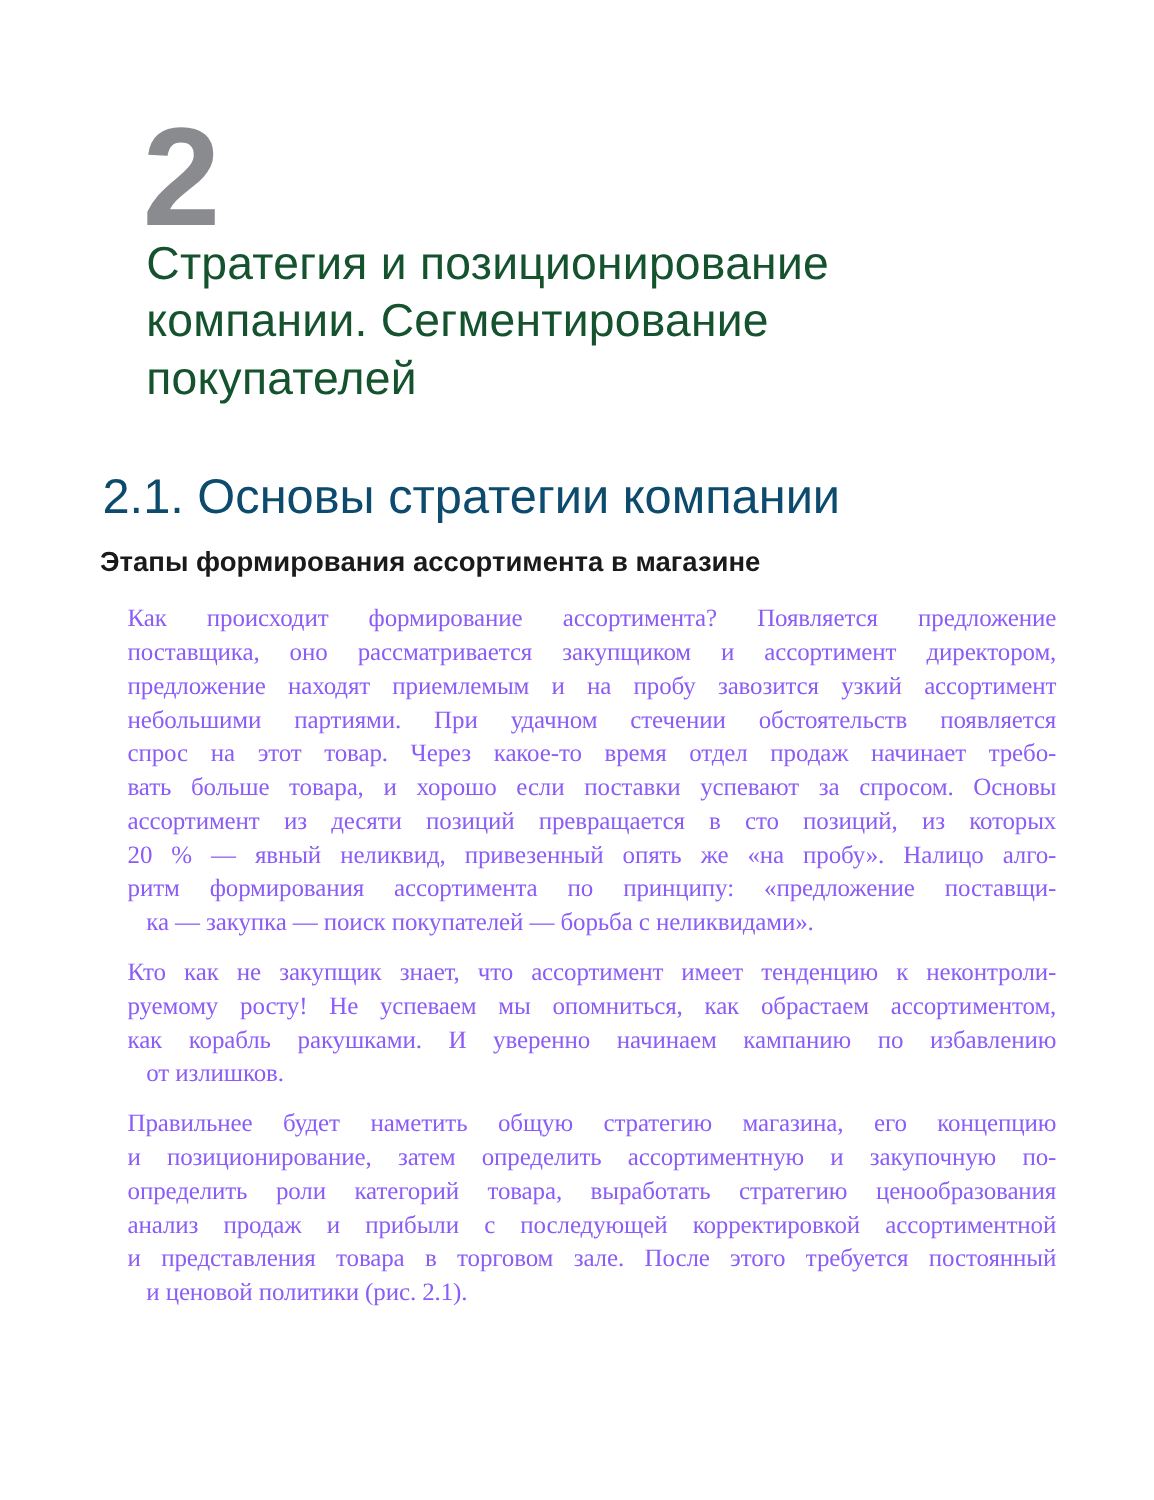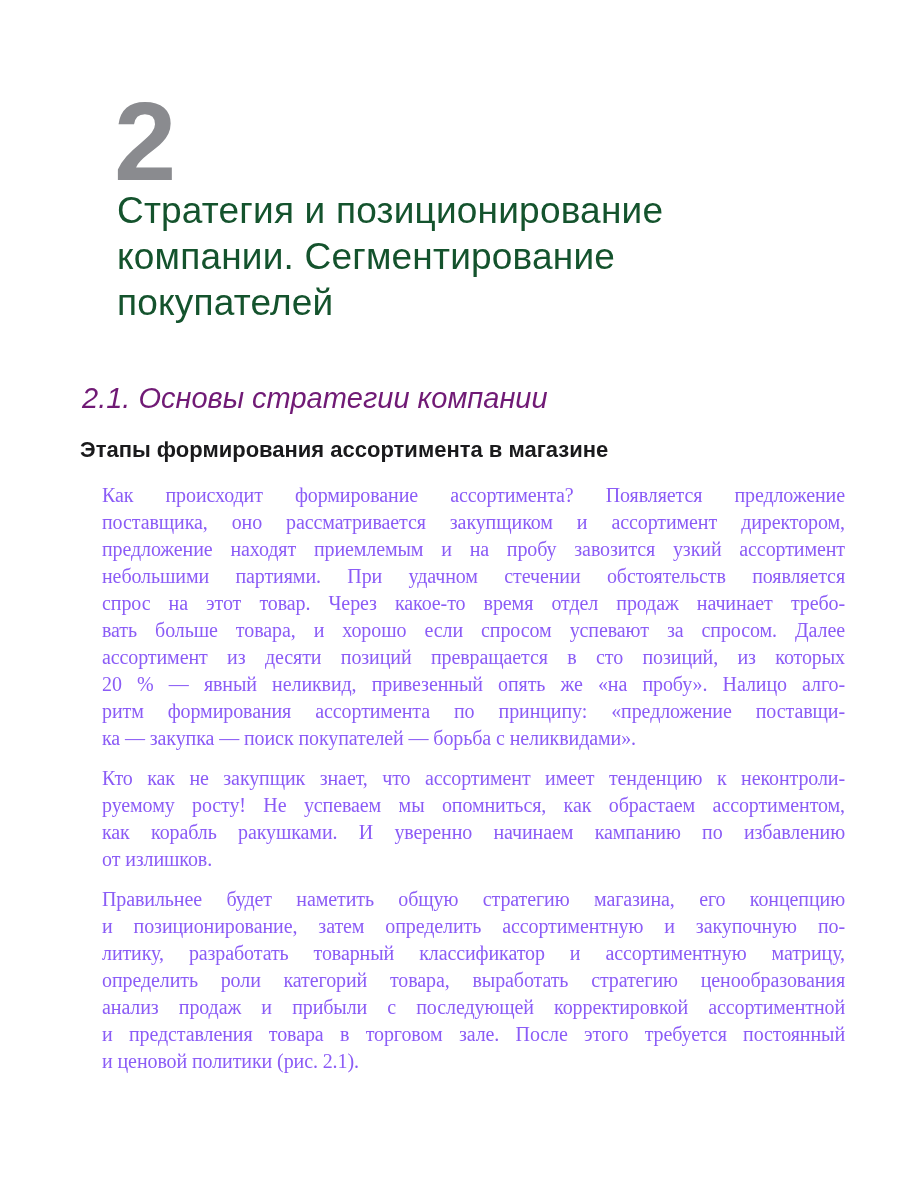--- a/index.html
+++ b/index.html
@@ -32,25 +32,24 @@
     letter-spacing: 0.2px;
     white-space: nowrap;
   }
   .section-heading {
     position: absolute;
     left: 82px;
     top: 381px;
     margin: 0;
     font-family: "Liberation Sans", sans-serif;
     font-weight: 400;
-    font-size: 29px;
+    font-size: 39px;
     line-height: 34px;
-    color: #701a75;
+    color: #0c4a6e;
     white-space: nowrap;
-    font-style: italic;
   }
   .subsection-heading {
     position: absolute;
     left: 80px;
     top: 436px;
     margin: 0;
     font-family: "Liberation Sans", sans-serif;
     font-weight: 700;
     font-size: 22px;
     line-height: 28px;
@@ -67,21 +66,21 @@
     line-height: 27px;
     color: #8b5cf6;
     letter-spacing: -0.1px;
   }
   .para { margin: 0 0 13px 0; }
   .line {
     text-align: justify;
     text-align-last: justify;
     white-space: normal;
   }
-  .line.last { text-align-last: left; }
+  .line.last { text-align-last: left; margin-left: 15px; }
 </style>
 </head>
 <body>
 
 <div class="page">
 
   <div class="chapter-number" style="color: rgb(138, 139, 143);">2</div>
 
   <div class="chapter-title">
     <div>Стратегия и позиционирование</div>
@@ -93,36 +92,35 @@
 
   <h3 class="subsection-heading">Этапы формирования ассортимента в магазине</h3>
 
   <div class="body-text">
       <div class="para">
         <div class="line">Как происходит формирование ассортимента? Появляется предложение</div>
         <div class="line">поставщика, оно рассматривается закупщиком и ассортимент директором,</div>
         <div class="line">предложение находят приемлемым и на пробу завозится узкий ассортимент</div>
         <div class="line">небольшими партиями. При удачном стечении обстоятельств появляется</div>
         <div class="line">спрос на этот товар. Через какое-то время отдел продаж начинает требо-</div>
-        <div class="line">вать больше товара, и хорошо если спросом успевают за спросом. Далее</div>
+        <div class="line">вать больше товара, и хорошо если поставки успевают за спросом. Основы</div>
         <div class="line">ассортимент из десяти позиций превращается в сто позиций, из которых</div>
         <div class="line">20 % — явный неликвид, привезенный опять же «на пробу». Налицо алго-</div>
         <div class="line">ритм формирования ассортимента по принципу: «предложение поставщи-</div>
         <div class="line last">ка — закупка — поиск покупателей — борьба с неликвидами».</div>
       </div>
       <div class="para">
         <div class="line">Кто как не закупщик знает, что ассортимент имеет тенденцию к неконтроли-</div>
         <div class="line">руемому росту! Не успеваем мы опомниться, как обрастаем ассортиментом,</div>
         <div class="line">как корабль ракушками. И уверенно начинаем кампанию по избавлению</div>
         <div class="line last">от излишков.</div>
       </div>
       <div class="para">
         <div class="line">Правильнее будет наметить общую стратегию магазина, его концепцию</div>
         <div class="line">и позиционирование, затем определить ассортиментную и закупочную по-</div>
-        <div class="line">литику, разработать товарный классификатор и ассортиментную матрицу,</div>
         <div class="line">определить роли категорий товара, выработать стратегию ценообразования</div>
         <div class="line">анализ продаж и прибыли с последующей корректировкой ассортиментной</div>
         <div class="line">и представления товара в торговом зале. После этого требуется постоянный</div>
         <div class="line last">и ценовой политики (рис. 2.1).</div>
       </div>
     </div>
 
 </div>
 
 </body></html>

